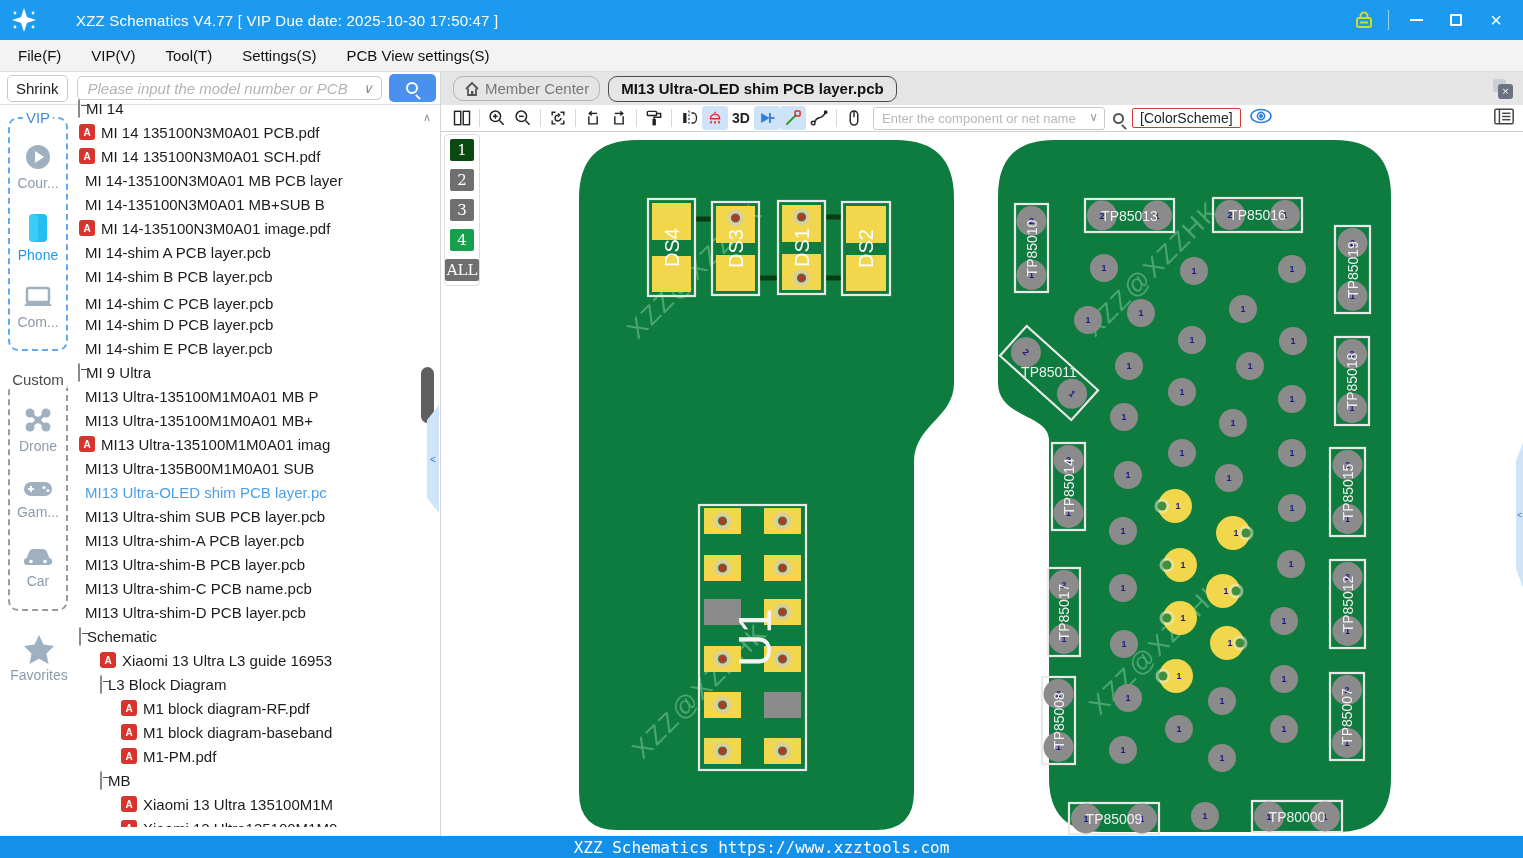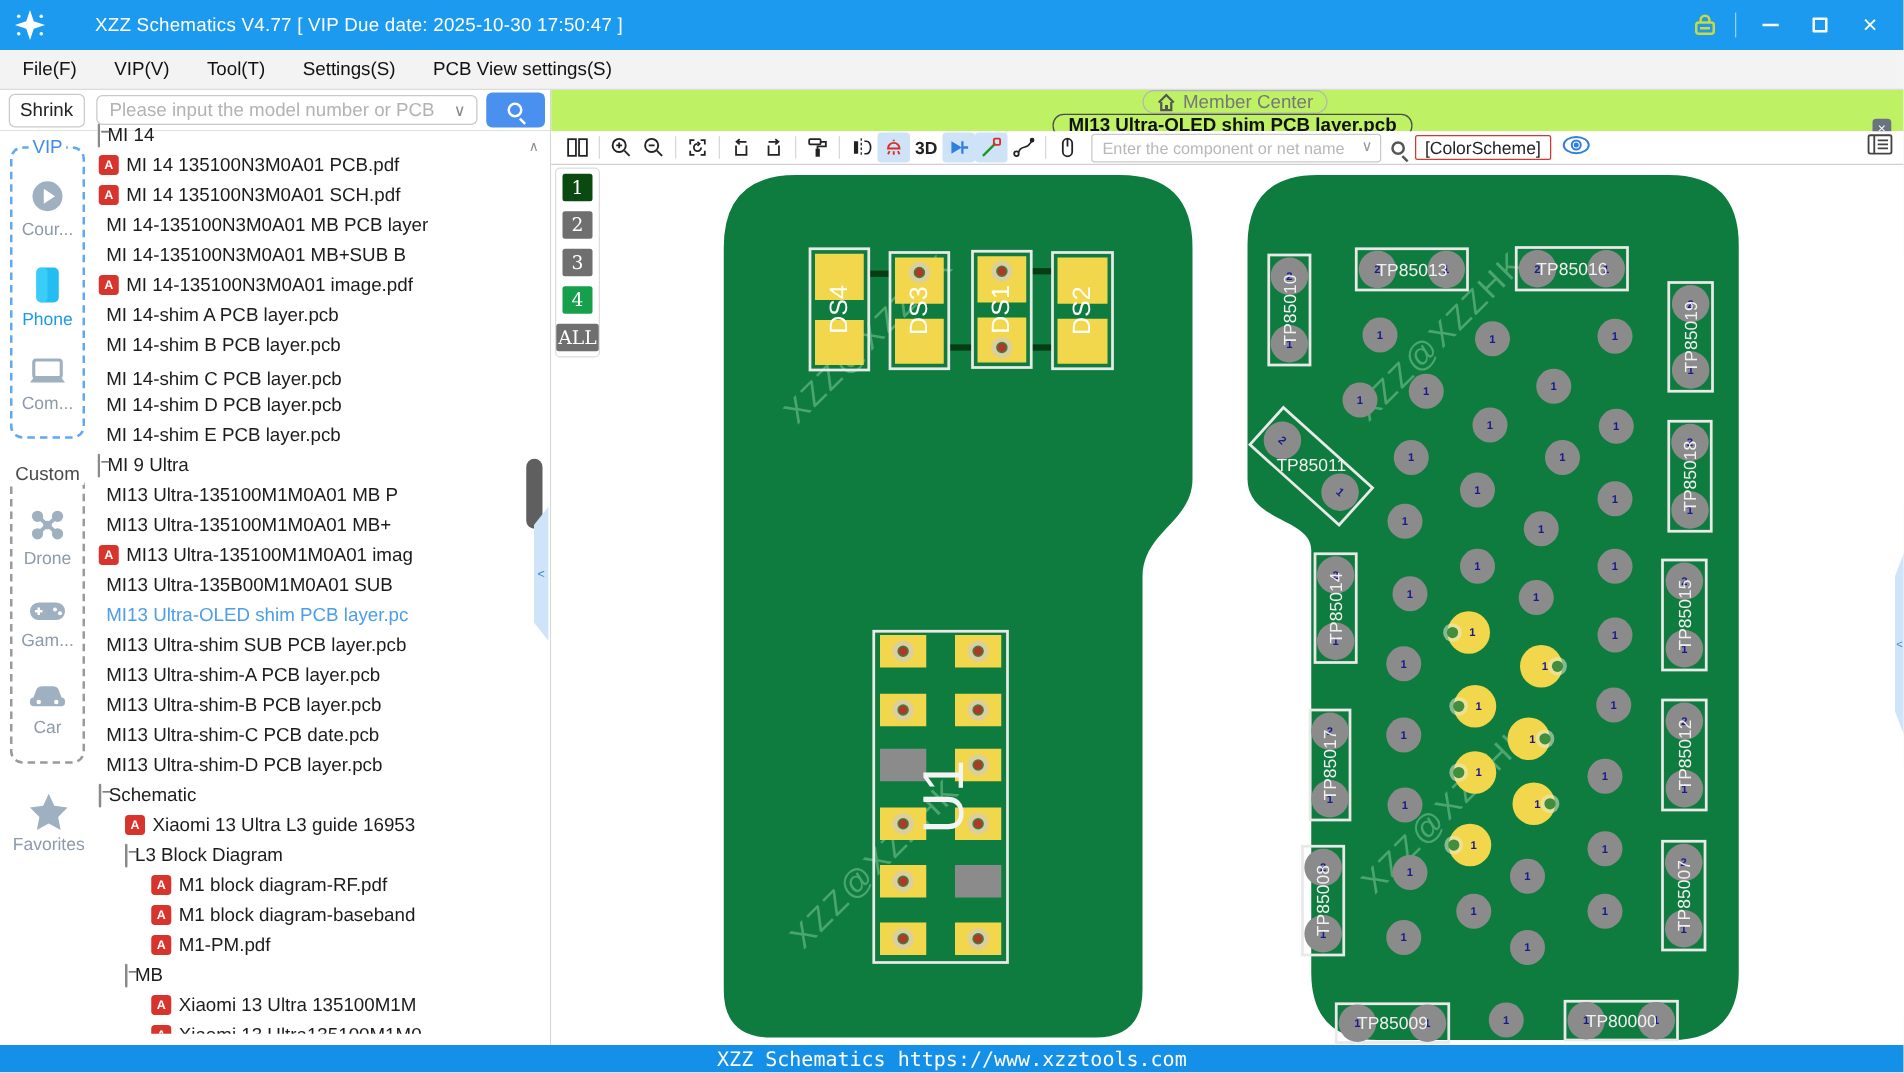--- a/index.html
+++ b/index.html
@@ -23,21 +23,21 @@
            padding-left:18px;font-size:15px;color:#111;}
   .menu-item{cursor:default;}
   
   .bodywrap{position:absolute;left:0;top:72px;width:1523px;height:764px;}
   .left-col{position:absolute;left:0;top:0;width:440px;height:100%;background:#fff;}
   .left-searchrow{position:absolute;left:0;top:0;width:440px;height:33px;background:#fff;
                   border-bottom:1px solid #e0e0e0;display:flex;align-items:center;}
   .shrink-btn{margin-left:7px;height:27px;padding:0 8px;border:1px solid #c9c9c9;border-radius:5px;
               font-size:15px;color:#222;display:flex;align-items:center;background:#fff;}
   .model-input{position:relative;margin-left:9px;width:305px;height:24px;border:1px solid #c9c9c9;
-               border-radius:5px;display:flex;align-items:center;padding:0 26px 0 10px;}
+               border-radius:5px;display:flex;align-items:center;padding:0 26px 0 10px;font-style:italic;}
   .model-input .ph{font-size:15px;color:#b3b3b3;white-space:nowrap;overflow:hidden;}
   .model-input .chev{position:absolute;right:8px;top:4px;color:#888;font-size:13px;}
   .search-btn{margin-left:7px;width:47px;height:28px;background:#4a90ee;border-radius:5px;
               display:flex;align-items:center;justify-content:center;}
   .mag{position:relative;width:12px;height:12px;border:2px solid #fff;border-radius:50%;}
   .mag::after{content:"";position:absolute;left:9px;top:10px;width:2px;height:6px;background:#fff;
               transform:rotate(-45deg);}
   .left-main{position:absolute;left:0;top:33px;width:440px;height:731px;background:#fff;}
   
   .vip-side{position:absolute;left:0;top:0;width:78px;height:100%;background:#fff;}
@@ -77,22 +77,22 @@
   .tree-thumb{position:absolute;left:421px;top:262px;width:13px;height:56px;background:#5f5f5f;
               border-radius:7px;}
   .collapse-handle{position:absolute;left:427px;top:300px;width:12px;height:108px;background:#cfe4f8;
                    clip-path:polygon(100% 0,100% 100%,0 86%,0 14%);display:flex;align-items:center;
                    justify-content:center;color:#3b82d0;font-size:10px;}
   .right-handle{position:absolute;right:0;top:308px;width:8px;height:150px;background:#cfe4f8;
                 clip-path:polygon(100% 0,100% 100%,0 86%,0 14%);display:flex;align-items:center;
                 color:#3b82d0;font-size:9px;padding-left:1px;}
   
   .right-col{position:absolute;left:440px;top:0;width:1083px;height:100%;border-left:1px solid #d5d5d5;}
-  .doc-row{position:absolute;left:0;top:0;width:100%;height:33px;background:#bef264;display:flex;
-           align-items:center;flex-direction:column;}
+  .doc-row{position:absolute;left:0;top:0;width:100%;height:33px;background:#e5e5e5;display:flex;
+           align-items:center;}
   .member-btn{margin-left:12px;height:25px;border:1px solid #b5b5b5;border-radius:10px;display:flex;
               align-items:center;gap:5px;padding:0 10px;color:#777;font-size:15px;}
   .doc-tab{margin-left:8px;height:26px;border:1.5px solid #4a4a4a;border-radius:9px;display:flex;
            align-items:center;padding:0 12px;font-size:15px;font-weight:bold;color:#111;}
   .doc-close{margin-left:auto;margin-right:10px;position:relative;width:20px;height:20px;}
   .doc-close .back{position:absolute;left:0;top:0;width:13px;height:13px;background:#c9cdd4;border-radius:3px;}
   .doc-close .front{position:absolute;right:0;bottom:0;width:15px;height:15px;background:#6b7280;
                     border-radius:3px;color:#fff;font-size:11px;display:flex;align-items:center;
                     justify-content:center;}
   .tool-row{position:absolute;left:0;top:33px;width:100%;height:27px;background:#fff;
@@ -337,21 +337,21 @@
             <div class="trow" style="padding-left: 1px;">
               <span class="ticon"><span class="pcb-ic"></span></span>
               <span>MI13 Ultra-shim-A PCB layer.pcb</span>
             </div>
             <div class="trow" style="padding-left: 1px;">
               <span class="ticon"><span class="pcb-ic"></span></span>
               <span>MI13 Ultra-shim-B PCB layer.pcb</span>
             </div>
             <div class="trow" style="padding-left: 1px;">
               <span class="ticon"><span class="pcb-ic"></span></span>
-              <span>MI13 Ultra-shim-C PCB date.pcb</span>
+              <span>MI13 Ultra-shim-C PCB name.pcb</span>
             </div>
             <div class="trow" style="padding-left: 1px;">
               <span class="ticon"><span class="pcb-ic"></span></span>
               <span>MI13 Ultra-shim-D PCB layer.pcb</span>
             </div>
             <div class="trow" style="padding-left: 1px;">
               <span class="ticon"><span class="fold-ic"></span></span>
               <span>Schematic</span>
             </div>
             <div class="trow" style="padding-left: 22px;">

